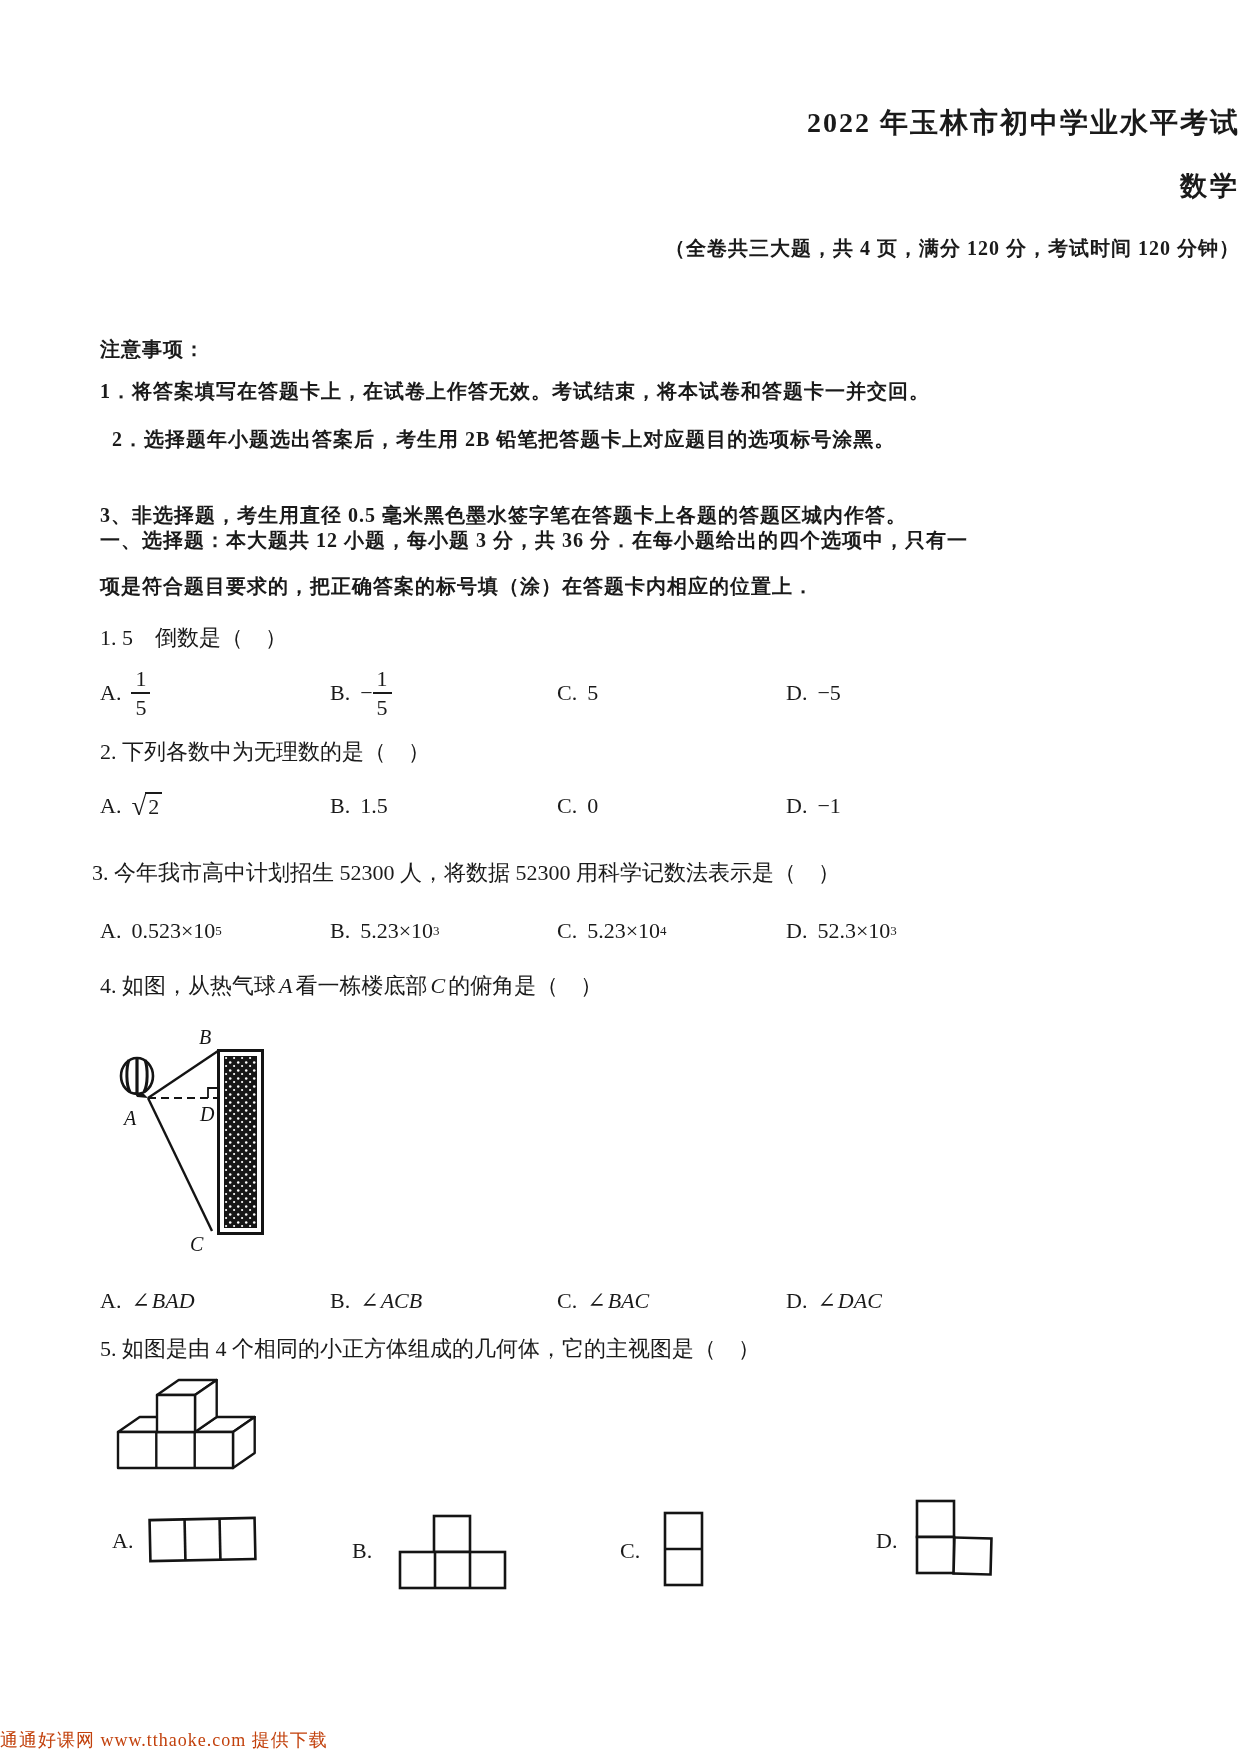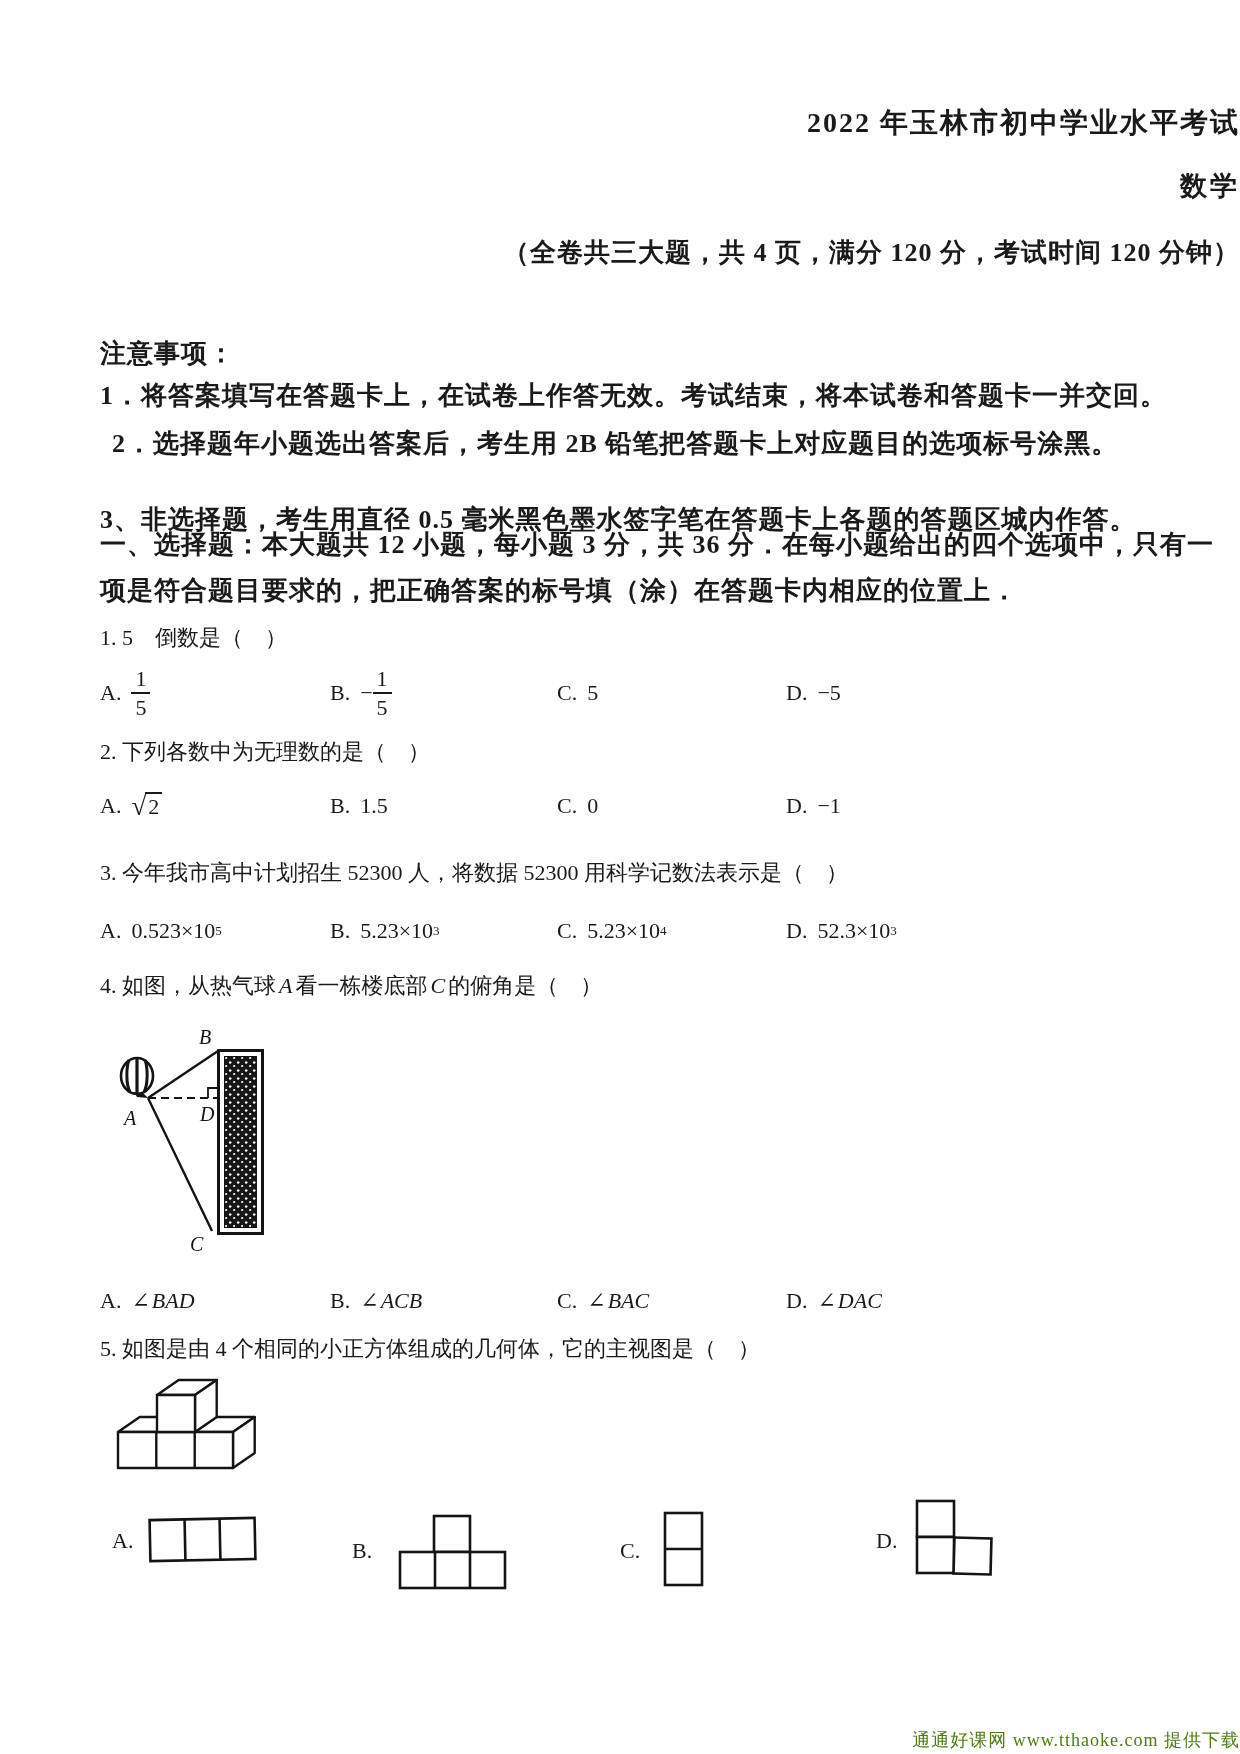--- a/index.html
+++ b/index.html
@@ -4,34 +4,34 @@
 <style>
   *{margin:0;padding:0;box-sizing:border-box}
   html,body{background:#ffffff}
   #page{position:relative;width:1240px;height:1754px;margin:0 auto;background:#fff;
         font-family:"Liberation Serif","DejaVu Serif",serif;color:#1a1a1a;overflow:hidden}
   .line{position:absolute;white-space:nowrap}
   .ctr{left:0;width:100%;text-align:right}
   .b{font-weight:700}
   .fs28{font-size:28px;letter-spacing:2px}
   .fs27{font-size:27px;letter-spacing:3px}
-  .fs24{font-size:26px;letter-spacing:1px}
+  .fs24{font-size:20px;letter-spacing:1px}
   .fs22{font-size:22px;line-height:30px}
   .opt{position:absolute;display:inline-flex;align-items:center;font-size:22px;white-space:nowrap}
   .lab{margin-right:10px}
   .frac{display:inline-flex;flex-direction:column;align-items:center;line-height:1.05;font-size:22px}
   .frac .num{padding:0 4px}
   .frac .den{border-top:2px solid #1a1a1a;padding:2px 4px 0;margin-top:2px}
   sup.e{font-size:13px;vertical-align:9px;line-height:0}
   .rad{font-size:27px;line-height:1}
   .rdc{border-top:2px solid #1a1a1a;padding:0 3px;margin-left:-1px}
   em,.it{font-style:italic}
   .stem em{margin:0 3px}
   .ang{margin-right:2px}
-  .footer{position:absolute;left:0;width:100%;text-align:right;color:#4d7c0f;
+  .footer{position:absolute;left:0;width:100%;text-align:left;color:#c2410c;
           font-size:18px;letter-spacing:1px}
   svg{position:absolute;display:block}
   svg text{font-family:"Liberation Serif","DejaVu Serif",serif;font-style:italic;font-size:20px;fill:#141414}
 </style>
 </head>
 <body>
 
 <div id="page">
 
   <div class="line ctr b fs28" style="top:104px">2022 年玉林市初中学业水平考试</div>
@@ -83,21 +83,21 @@
   </span>
   <span class="opt" style="left:557px;top:790px;height:32px">
     <span class="lab">C.</span>
     <span>0</span>
   </span>
   <span class="opt" style="left:786px;top:790px;height:32px">
     <span class="lab">D.</span>
     <span>−1</span>
   </span>
 
-  <div class="line fs22" style="left:100px;top:858px">3. 今年我市高中计划招生 52300 人，将数据 52300 用科学记数法表示是（　）</div>
+  <div class="line fs22" style="left:92px;top:858px">3. 今年我市高中计划招生 52300 人，将数据 52300 用科学记数法表示是（　）</div>
   <span class="opt" style="left:100px;top:915px;height:32px">
     <span class="lab">A.</span>
     <span>0.523×10</span>
       <sup class="e">5</sup>
   </span>
   <span class="opt" style="left:330px;top:915px;height:32px">
     <span class="lab">B.</span>
     <span>5.23×10</span>
       <sup class="e">3</sup>
   </span>

